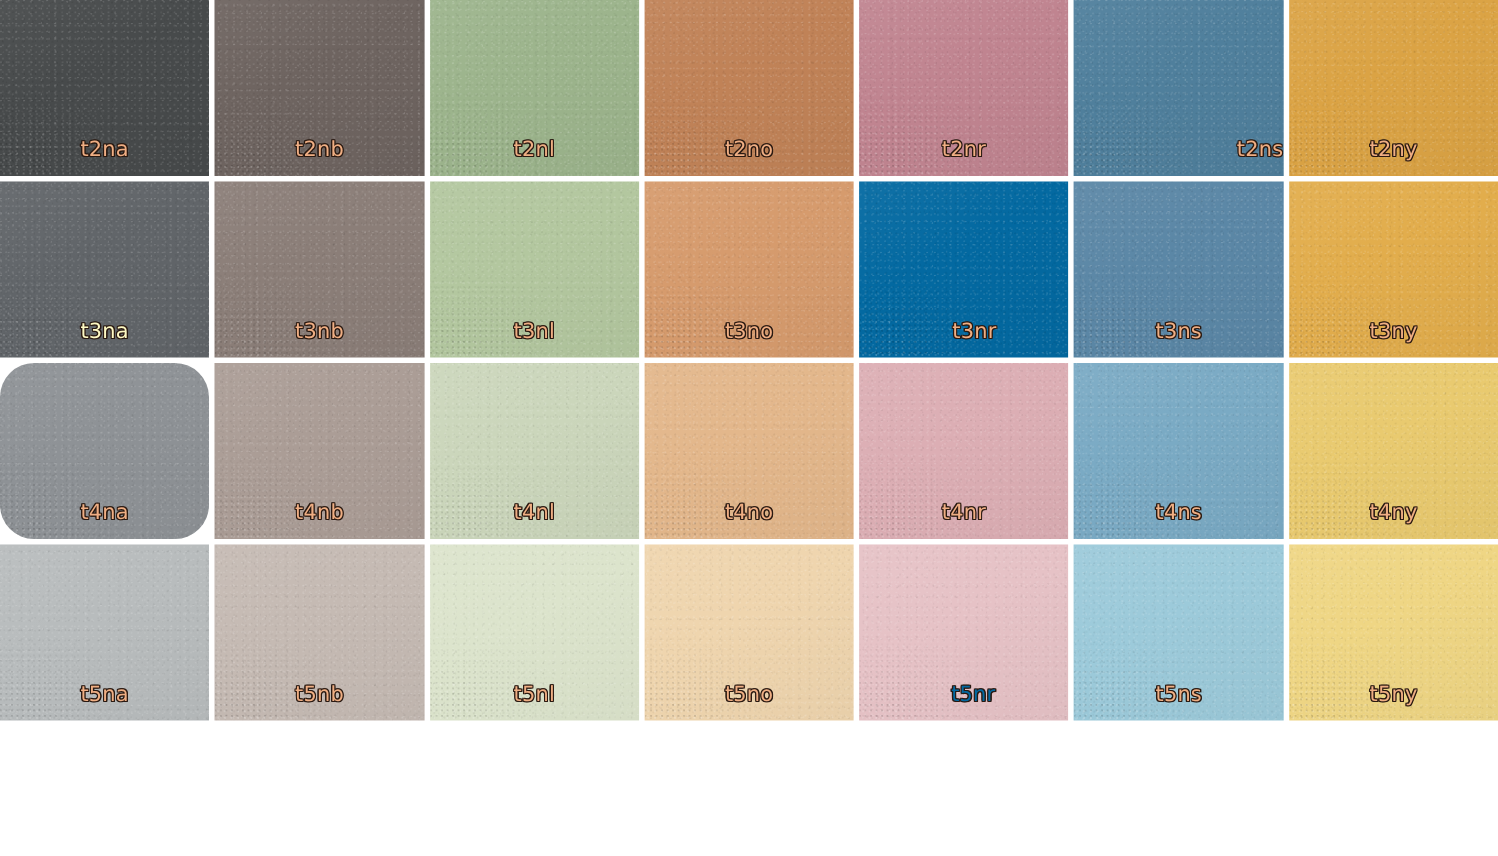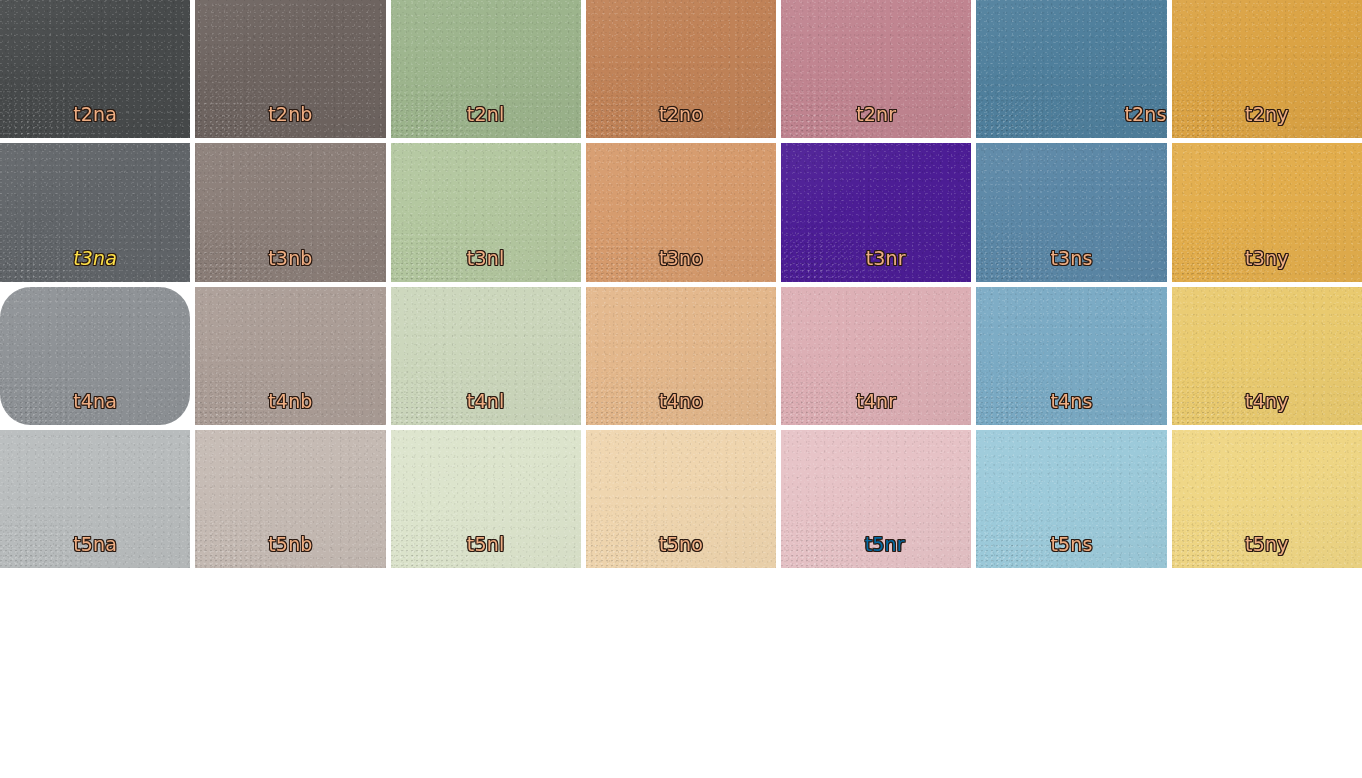--- a/index.html
+++ b/index.html
@@ -13,21 +13,21 @@
     font-family: "DejaVu Sans", "Liberation Sans", sans-serif;
   }
 
   #swatch-grid {
     display: grid;
     grid-template-columns: repeat(7, 1fr);
     grid-template-rows: repeat(4, 1fr);
     column-gap: 5px;
     row-gap: 5px;
     width: 1362px;
-    height: 568px;
+    height: 655px;
   }
 
   .swatch {
     position: relative;
     overflow: hidden;
     display: flex;
     align-items: flex-end;
     justify-content: center;
   }
 
@@ -138,41 +138,41 @@
     <div class="swatch" style="background: rgb(219, 163, 68);">
       <div class="sheen"></div>
       <div class="grain" style="background-position: 4px 3px, 3px 9px, 2px 2px, 4px 12px, 4px 4px, 2px 0px, 0px 6px, 0px 4px;"></div>
       <div class="speckle"></div>
       <div class="swatch-label" style="color: rgb(239, 174, 131); text-shadow: rgb(42, 26, 18) -1px -1px 0px, rgb(42, 26, 18) 1px -1px 0px, rgb(42, 26, 18) -1px 1px 0px, rgb(42, 26, 18) 1px 1px 0px, rgb(42, 26, 18) 0px -1px 0px, rgb(42, 26, 18) 0px 1px 0px, rgb(42, 26, 18) -1px 0px 0px, rgb(42, 26, 18) 1px 0px 0px; margin-top: 28px;">t2ny</div>
     </div>
     <div class="swatch" style="background: rgb(97, 101, 105);">
       <div class="sheen"></div>
       <div class="grain" style="background-position: 0px 8px, 5px 5px, 6px 5px, 2px 1px, 9px 8px, 9px 0px, 3px 11px, 8px 0px;"></div>
       <div class="speckle"></div>
-      <div class="swatch-label" style="color: #fde047; text-shadow: rgb(42, 26, 18) -1px -1px 0px, rgb(42, 26, 18) 1px -1px 0px, rgb(42, 26, 18) -1px 1px 0px, rgb(42, 26, 18) 1px 1px 0px, rgb(42, 26, 18) 0px -1px 0px, rgb(42, 26, 18) 0px 1px 0px, rgb(42, 26, 18) -1px 0px 0px, rgb(42, 26, 18) 1px 0px 0px; font-style: italic;">t3na</div>
+      <div class="swatch-label" style="color: #fef9c3; text-shadow: rgb(42, 26, 18) -1px -1px 0px, rgb(42, 26, 18) 1px -1px 0px, rgb(42, 26, 18) -1px 1px 0px, rgb(42, 26, 18) 1px 1px 0px, rgb(42, 26, 18) 0px -1px 0px, rgb(42, 26, 18) 0px 1px 0px, rgb(42, 26, 18) -1px 0px 0px, rgb(42, 26, 18) 1px 0px 0px;">t3na</div>
     </div>
     <div class="swatch" style="background: rgb(139, 126, 120);">
       <div class="sheen"></div>
       <div class="grain" style="background-position: 3px 4px, 7px 1px, 10px 0px, 0px 3px, 1px 2px, 6px 0px, 0px 4px, 4px 3px;"></div>
       <div class="speckle"></div>
       <div class="swatch-label" style="color: rgb(239, 174, 131); text-shadow: rgb(42, 26, 18) -1px -1px 0px, rgb(42, 26, 18) 1px -1px 0px, rgb(42, 26, 18) -1px 1px 0px, rgb(42, 26, 18) 1px 1px 0px, rgb(42, 26, 18) 0px -1px 0px, rgb(42, 26, 18) 0px 1px 0px, rgb(42, 26, 18) -1px 0px 0px, rgb(42, 26, 18) 1px 0px 0px;">t3nb</div>
     </div>
     <div class="swatch" style="background: rgb(179, 199, 159);">
       <div class="sheen"></div>
       <div class="grain" style="background-position: 6px 0px, 0px 8px, 3px 3px, 6px 5px, 6px 6px, 3px 0px, 3px 9px, 0px 6px;"></div>
       <div class="speckle"></div>
       <div class="swatch-label" style="color: rgb(239, 174, 131); text-shadow: rgb(42, 26, 18) -1px -1px 0px, rgb(42, 26, 18) 1px -1px 0px, rgb(42, 26, 18) -1px 1px 0px, rgb(42, 26, 18) 1px 1px 0px, rgb(42, 26, 18) 0px -1px 0px, rgb(42, 26, 18) 0px 1px 0px, rgb(42, 26, 18) -1px 0px 0px, rgb(42, 26, 18) 1px 0px 0px;">t3nl</div>
     </div>
     <div class="swatch" style="background: rgb(214, 155, 109);">
       <div class="sheen"></div>
       <div class="grain" style="background-position: 2px 5px, 2px 4px, 7px 6px, 4px 7px, 11px 0px, 0px 0px, 0px 2px, 8px 2px;"></div>
       <div class="speckle"></div>
       <div class="swatch-label" style="color: rgb(239, 174, 131); text-shadow: rgb(42, 26, 18) -1px -1px 0px, rgb(42, 26, 18) 1px -1px 0px, rgb(42, 26, 18) -1px 1px 0px, rgb(42, 26, 18) 1px 1px 0px, rgb(42, 26, 18) 0px -1px 0px, rgb(42, 26, 18) 0px 1px 0px, rgb(42, 26, 18) -1px 0px 0px, rgb(42, 26, 18) 1px 0px 0px;">t3no</div>
     </div>
-    <div class="swatch" style="background: #4c1d95; padding-left: 19px;">
+    <div class="swatch" style="background: #0369a1; padding-left: 19px;">
       <div class="sheen"></div>
       <div class="grain" style="background-position: 5px 1px, 4px 0px, 0px 1px, 2px 9px, 3px 4px, 7px 0px, 3px 7px, 4px 5px;"></div>
       <div class="speckle"></div>
       <div class="swatch-label" style="color: rgb(239, 174, 131); text-shadow: rgb(42, 26, 18) -1px -1px 0px, rgb(42, 26, 18) 1px -1px 0px, rgb(42, 26, 18) -1px 1px 0px, rgb(42, 26, 18) 1px 1px 0px, rgb(42, 26, 18) 0px -1px 0px, rgb(42, 26, 18) 0px 1px 0px, rgb(42, 26, 18) -1px 0px 0px, rgb(42, 26, 18) 1px 0px 0px;">t3nr</div>
     </div>
     <div class="swatch" style="background: rgb(91, 135, 166);">
       <div class="sheen"></div>
       <div class="grain" style="background-position: 1px 6px, 6px 7px, 4px 4px, 0px 11px, 8px 8px, 4px 0px, 0px 0px, 0px 1px;"></div>
       <div class="speckle"></div>
       <div class="swatch-label" style="color: rgb(239, 174, 131); text-shadow: rgb(42, 26, 18) -1px -1px 0px, rgb(42, 26, 18) 1px -1px 0px, rgb(42, 26, 18) -1px 1px 0px, rgb(42, 26, 18) 1px 1px 0px, rgb(42, 26, 18) 0px -1px 0px, rgb(42, 26, 18) 0px 1px 0px, rgb(42, 26, 18) -1px 0px 0px, rgb(42, 26, 18) 1px 0px 0px;">t3ns</div>

